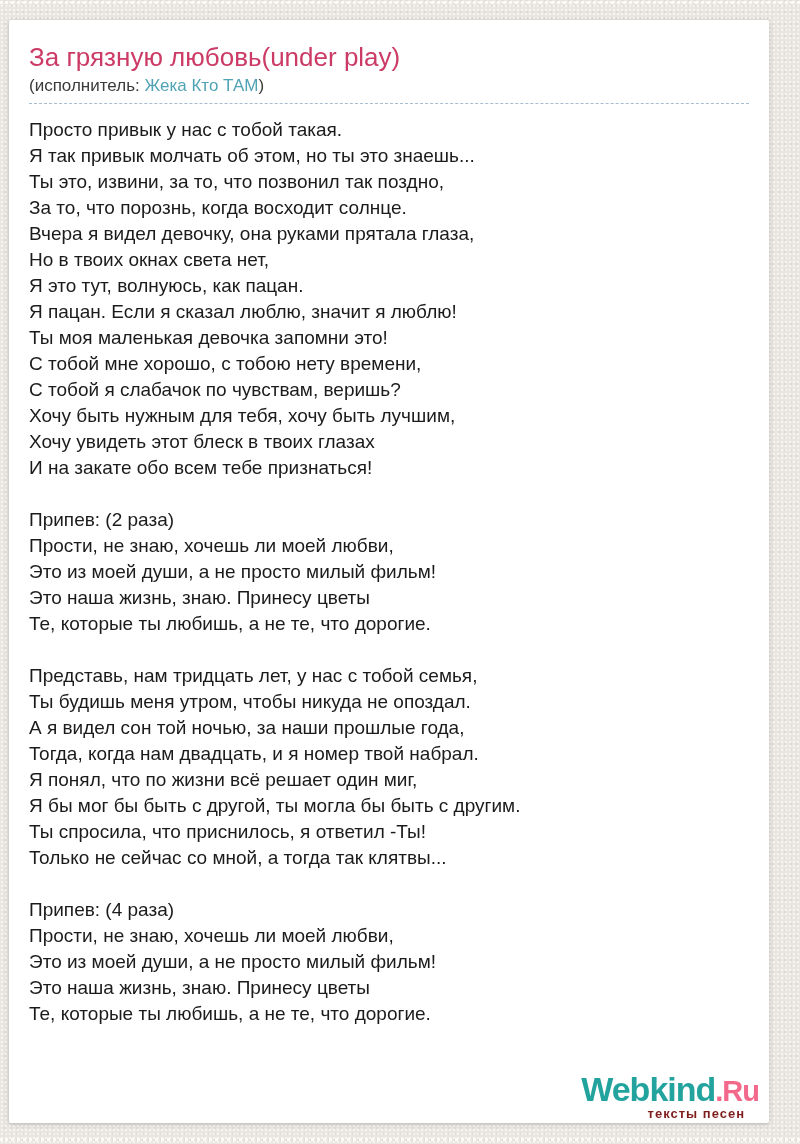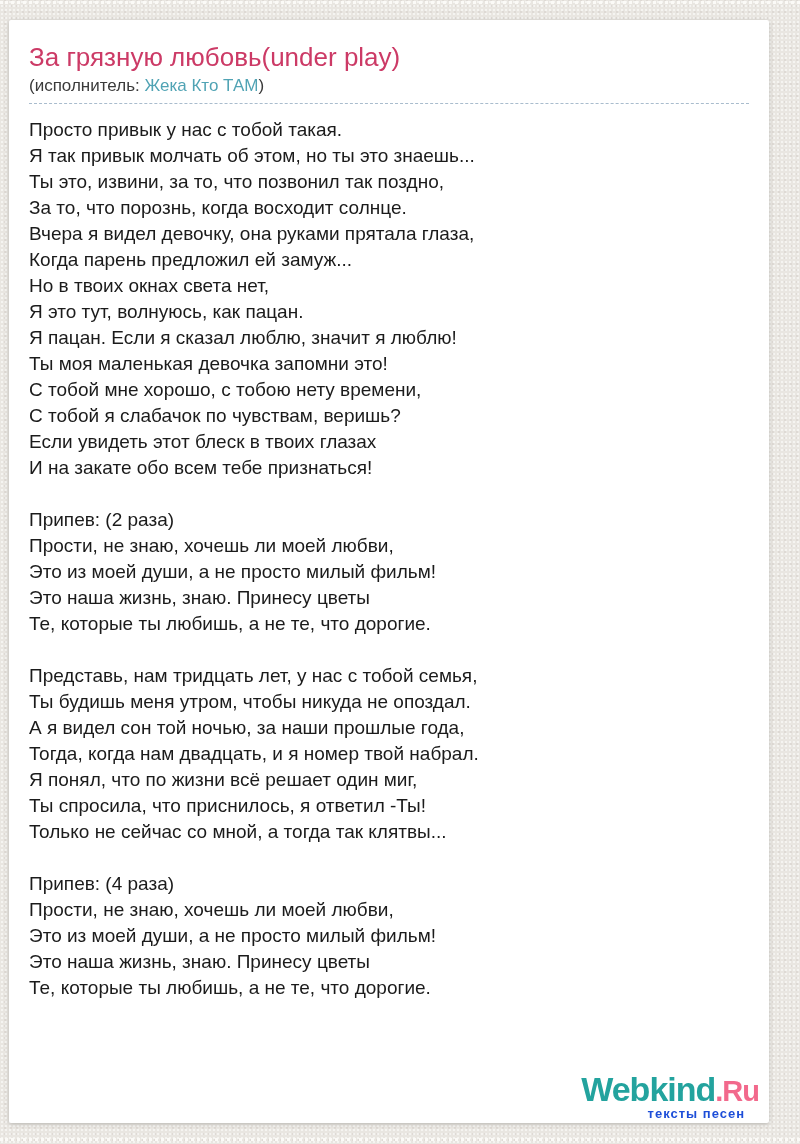--- a/index.html
+++ b/index.html
@@ -85,21 +85,21 @@
   .logo-main {
     font-size: 34px;
     font-weight: 700;
     letter-spacing: -1px;
   }
   .logo-web { color: #23a39e; }
   .logo-ru { color: #f2698c; font-size: 29px; }
   .logo-tagline {
     font-size: 13px;
     font-weight: 700;
-    color: #1d4ed8;
+    color: #7f1d1d;
     letter-spacing: 1px;
     margin-top: 1px;
     padding-right: 14px;
   }
 </style>
 </head>
 <body>
 
 <div class="edge-dots top"></div>
 
@@ -112,43 +112,44 @@
     </div>
   </div>
 
   <div class="lyrics" id="lyrics">
       <div class="stanza">
         <div class="line">Просто привык у нас с тобой такая.</div>
         <div class="line">Я так привык молчать об этом, но ты это знаешь...</div>
         <div class="line">Ты это, извини, за то, что позвонил так поздно,</div>
         <div class="line">За то, что порознь, когда восходит солнце.</div>
         <div class="line">Вчера я видел девочку, она руками прятала глаза,</div>
-        <div class="line">Когда парень предложил ей замуж...</div>
         <div class="line">Но в твоих окнах света нет,</div>
         <div class="line">Я это тут, волнуюсь, как пацан.</div>
         <div class="line">Я пацан. Если я сказал люблю, значит я люблю!</div>
         <div class="line">Ты моя маленькая девочка запомни это!</div>
         <div class="line">С тобой мне хорошо, с тобою нету времени,</div>
         <div class="line">С тобой я слабачок по чувствам, веришь?</div>
-        <div class="line">Если увидеть этот блеск в твоих глазах</div>
+        <div class="line">Хочу быть нужным для тебя, хочу быть лучшим,</div>
+        <div class="line">Хочу увидеть этот блеск в твоих глазах</div>
         <div class="line">И на закате обо всем тебе признаться!</div>
       </div>
       <div class="stanza">
         <div class="line">Припев: (2 раза)</div>
         <div class="line">Прости, не знаю, хочешь ли моей любви,</div>
         <div class="line">Это из моей души, а не просто милый фильм!</div>
         <div class="line">Это наша жизнь, знаю. Принесу цветы</div>
         <div class="line">Те, которые ты любишь, а не те, что дорогие.</div>
       </div>
       <div class="stanza">
         <div class="line">Представь, нам тридцать лет, у нас с тобой семья,</div>
         <div class="line">Ты будишь меня утром, чтобы никуда не опоздал.</div>
         <div class="line">А я видел сон той ночью, за наши прошлые года,</div>
         <div class="line">Тогда, когда нам двадцать, и я номер твой набрал.</div>
         <div class="line">Я понял, что по жизни всё решает один миг,</div>
+        <div class="line">Я бы мог бы быть с другой, ты могла бы быть с другим.</div>
         <div class="line">Ты спросила, что приснилось, я ответил -Ты!</div>
         <div class="line">Только не сейчас со мной, а тогда так клятвы...</div>
       </div>
       <div class="stanza">
         <div class="line">Припев: (4 раза)</div>
         <div class="line">Прости, не знаю, хочешь ли моей любви,</div>
         <div class="line">Это из моей души, а не просто милый фильм!</div>
         <div class="line">Это наша жизнь, знаю. Принесу цветы</div>
         <div class="line">Те, которые ты любишь, а не те, что дорогие.</div>
       </div>

